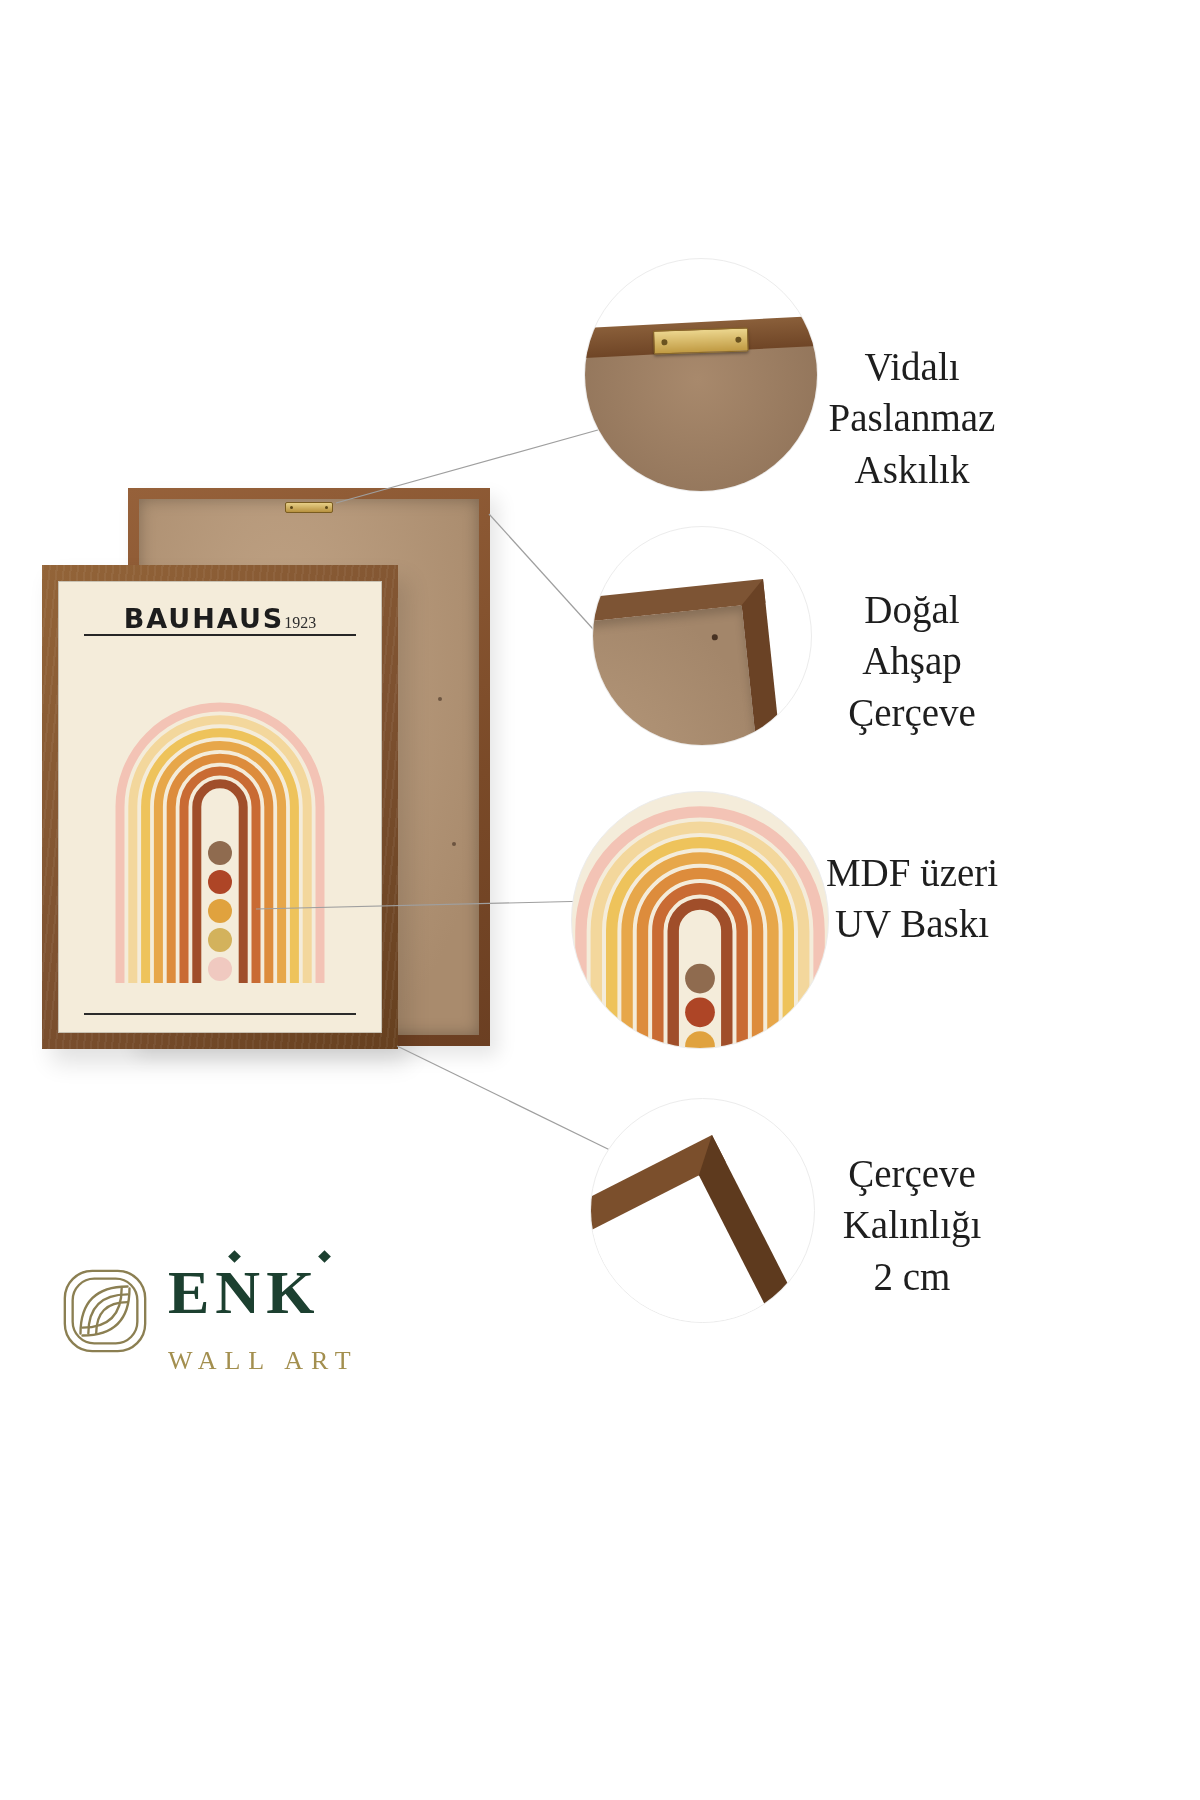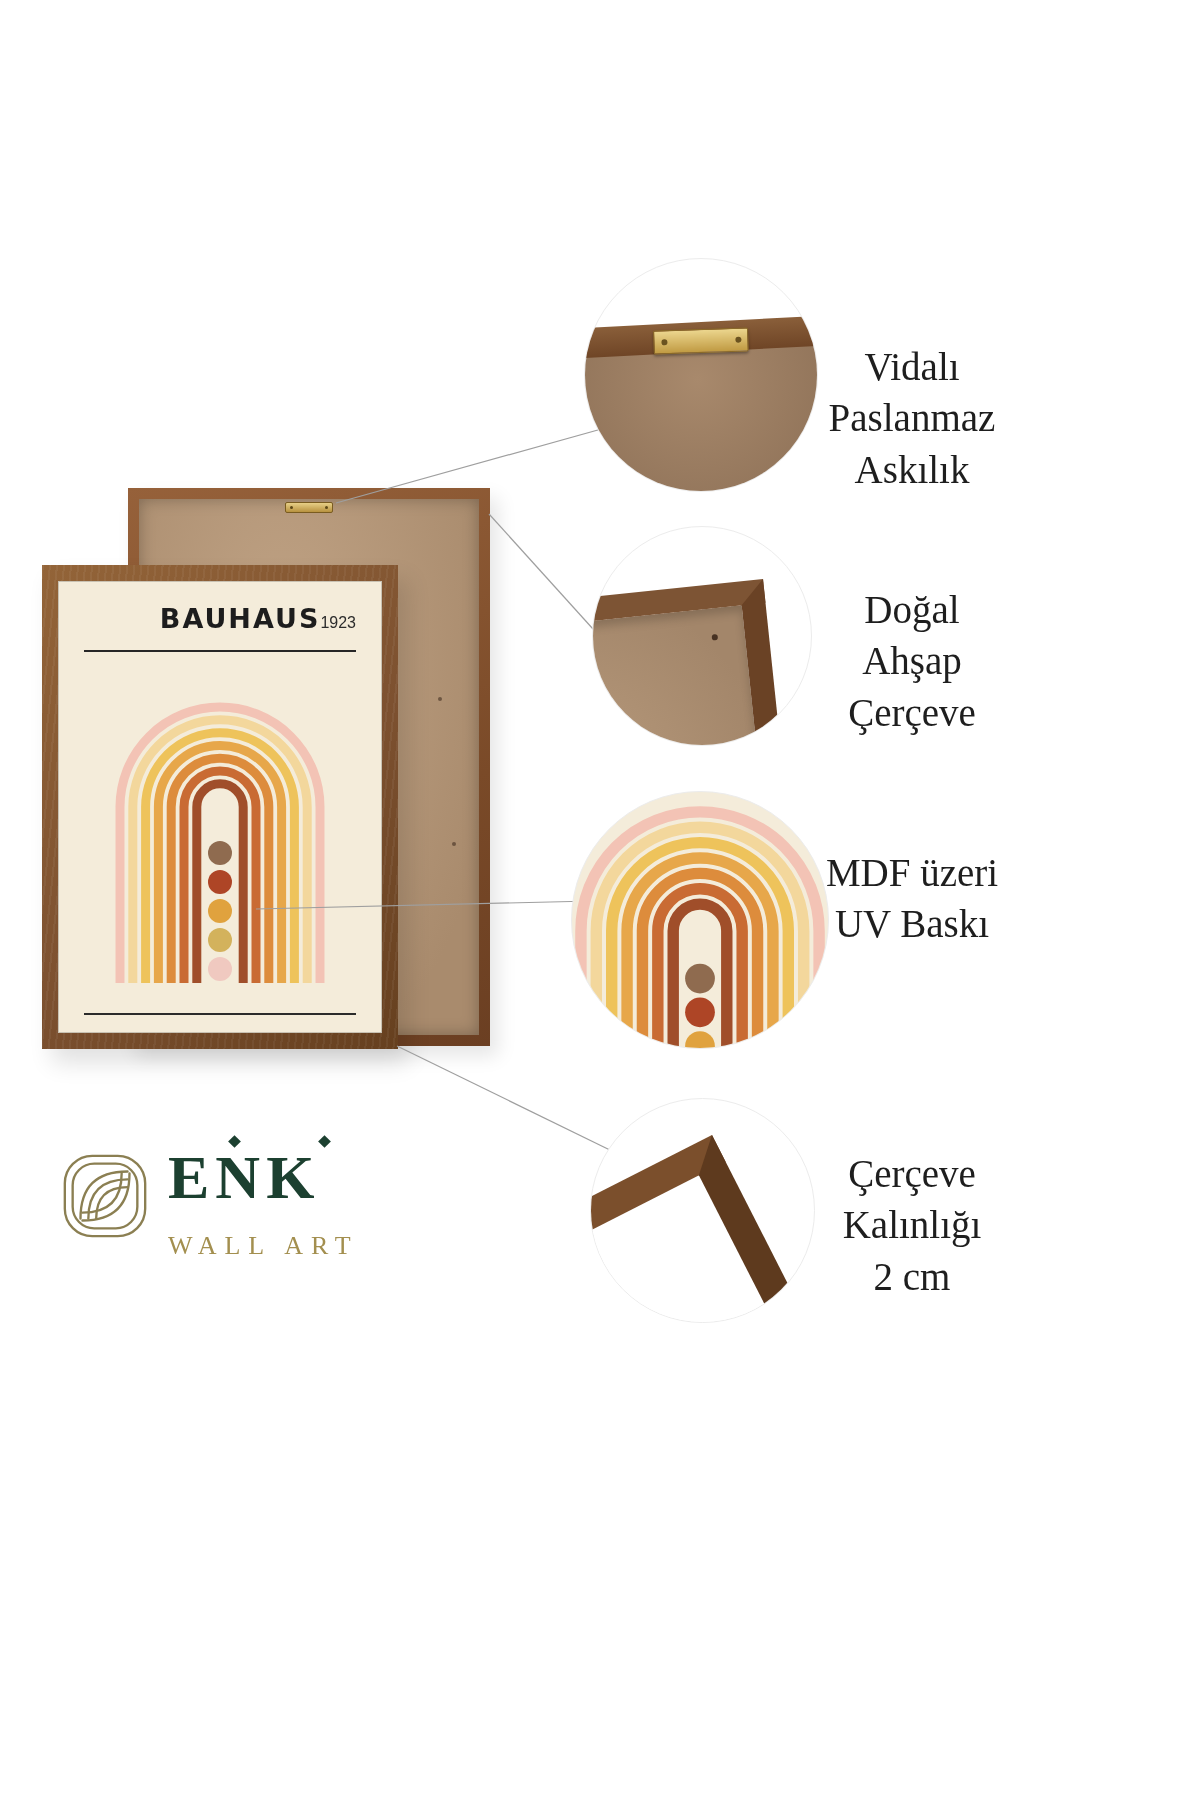--- a/index.html
+++ b/index.html
@@ -29,24 +29,24 @@
   .speck{position:absolute;width:4px;height:4px;border-radius:50%;background:#4a3526;opacity:.65;}
 
   .front-frame{position:absolute;left:42px;top:565px;width:356px;height:484px;z-index:2;
     background:
       repeating-linear-gradient(96deg,rgba(255,255,255,.05) 0 2px,rgba(0,0,0,0) 2px 7px),
       linear-gradient(140deg,#936438,#7d5130 55%,#66401f);
     padding:16px;box-shadow:10px 14px 22px rgba(0,0,0,.12);}
   .poster{position:relative;width:100%;height:100%;background:var(--poster-bg);
     box-shadow:inset 0 0 0 1px rgba(0,0,0,.18);}
   .poster-head{position:absolute;left:26px;right:26px;top:24px;display:flex;
-    justify-content:flex-end;align-items:flex-end;border-bottom:2px solid #262626;padding-bottom:18px;}
+    justify-content:center;align-items:flex-end;border-bottom:2px solid #262626;padding-bottom:2px;}
   .poster-title{font-family:"DejaVu Sans",sans-serif;font-weight:bold;font-size:27px;
     letter-spacing:2px;color:#1d1d1d;line-height:1;}
-  .poster-year{font-family:Liberation Sans, sans-serif;font-size:16px;color:#2c2c2c;line-height:1.2;}
+  .poster-year{font-family:Liberation Serif, serif;font-size:16px;color:#2c2c2c;line-height:1.2;}
   .poster-arch{position:absolute;left:26px;top:86px;width:272px;height:330px;}
   .poster-rule{position:absolute;left:26px;right:26px;bottom:18px;height:2px;background:#2b2b2b;}
 
   
   .lines{position:absolute;left:0;top:0;z-index:3;}
   .lines line{stroke:#9f9f9f;stroke-width:1.2;}
 
   
   .callout-circle{position:absolute;border-radius:50%;background:#ffffff;overflow:hidden;
     border:1px solid #ececec;z-index:4;}
@@ -82,21 +82,21 @@
   
   .callout-label{position:absolute;left:812px;width:200px;z-index:4;
     font-family:"Liberation Serif",serif;font-size:39px;line-height:1.32;color:#1e1e1e;
     text-align:center;white-space:pre-line;}
   .label-1{top:341px;}
   .label-2{top:584px;font-family:Liberation Serif, serif;}
   .label-3{top:847px;}
   .label-4{top:1148px;}
 
   
-  .brand{position:absolute;left:56px;top:1144px;z-index:2;display:flex;align-items:flex-start;}
+  .brand{position:absolute;left:56px;top:1259px;z-index:2;display:flex;align-items:flex-start;}
   .brand-icon{width:98px;height:104px;margin-right:14px;}
   .brand-text{padding-top:2px;position:relative;}
   .brand-name{font-family:"Liberation Serif",serif;font-weight:700;font-size:62px;line-height:1;
     letter-spacing:6px;color:var(--green);}
   .brand-sub{margin-top:23px;font-family:"Liberation Serif",serif;font-size:26px;
     letter-spacing:8px;color:var(--logo-gold);}
   .logo-diamond{position:absolute;width:9px;height:9px;background:var(--green);
     transform:rotate(45deg);top:-7px;}
   .diamond-a{left:62px;}
   .diamond-b{left:152px;}

